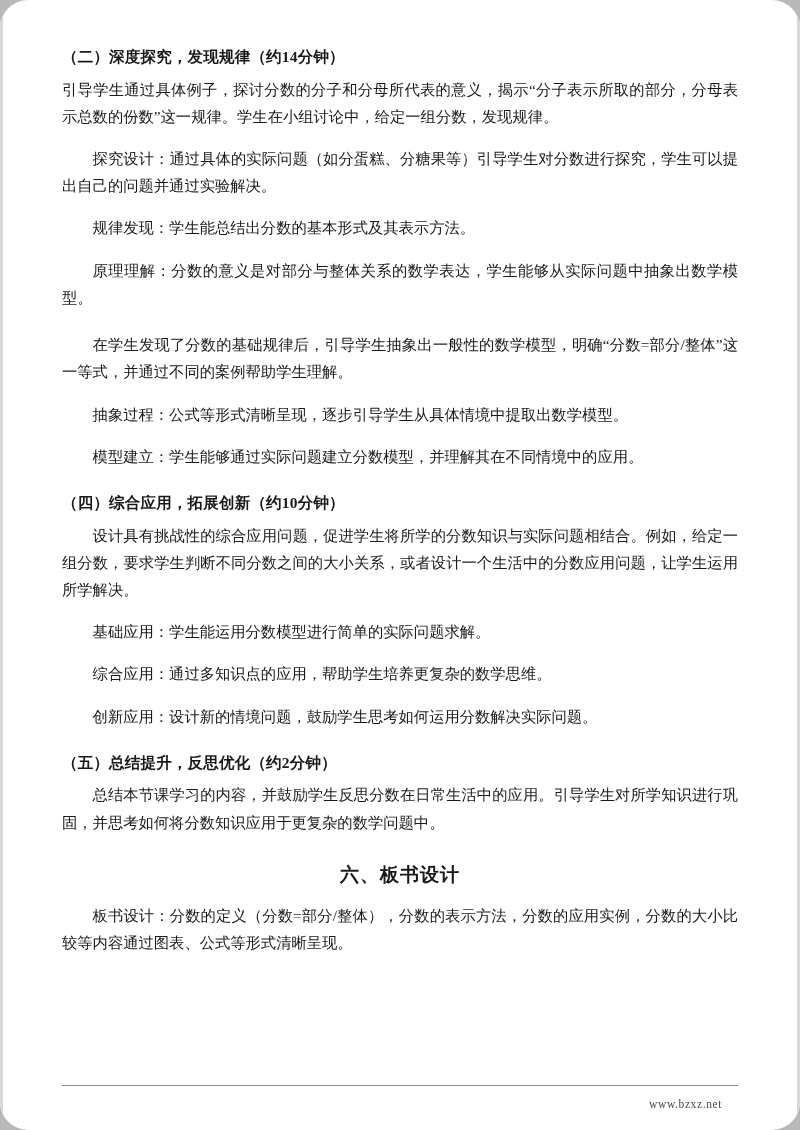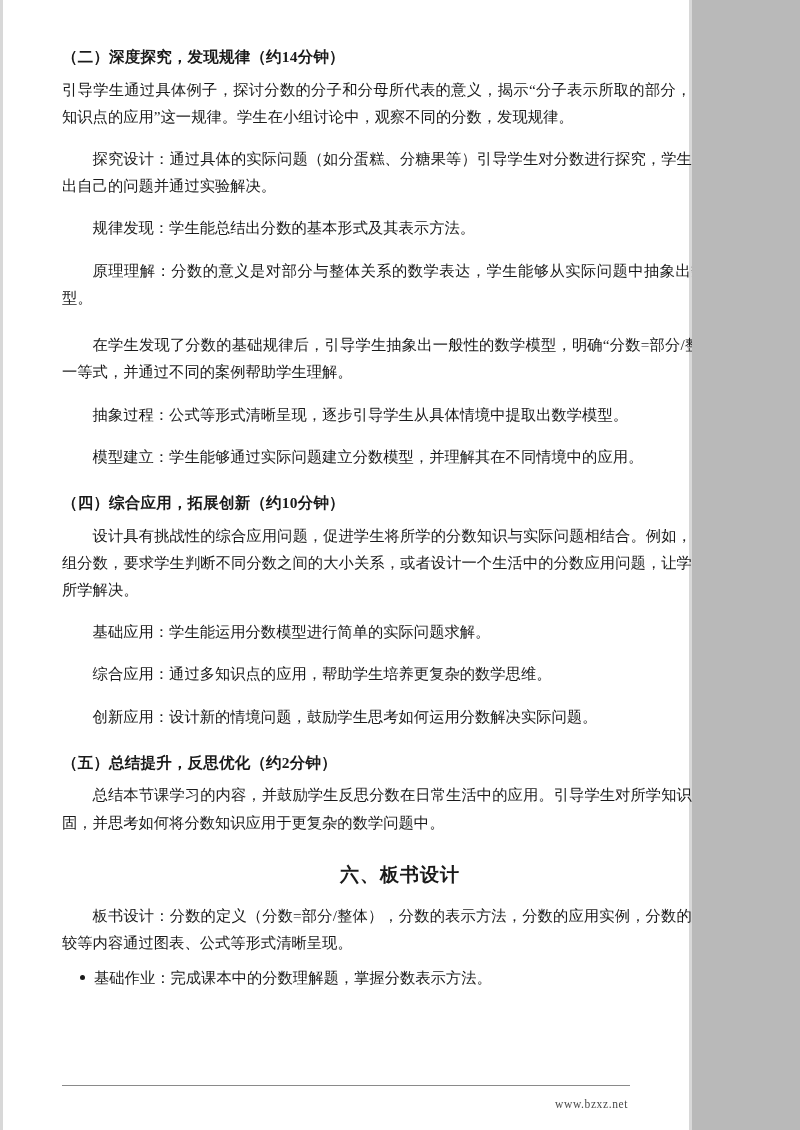--- a/index.html
+++ b/index.html
@@ -5,25 +5,26 @@
   html, body {
     margin: 0;
     padding: 0;
     background: #b9b9b9;
   }
   body {
     font-family: "Liberation Serif", "DejaVu Serif", serif;
   }
   .page {
     position: relative;
-    width: 692px;
+    width: 800px;
     height: 1130px;
     background: #ffffff;
     overflow: hidden;
     box-sizing: border-box;
+    border-radius: 28px;
   }
   .page-frame {
     position: absolute;
     top: 0; left: 0; right: 0; bottom: 0;
     border-left: 3px solid #d8d8d8;
     border-right: 3px solid #d8d8d8;
     pointer-events: none;
   }
   .content {
     position: absolute;
@@ -96,40 +97,40 @@
   }
   .footer-rule {
     position: absolute;
     left: 62px;
     right: 62px;
     bottom: 44px;
     border-top: 1px solid #8a8a8a;
   }
   .footer-text {
     position: absolute;
-    right: 64px;
+    right: 78px;
     bottom: 20px;
     font-size: 11.5px;
     color: #4a4a4a;
     letter-spacing: 0.6px;
     font-family: "Liberation Serif", serif;
     text-align: center;
   }
 </style>
 </head>
 <body>
 
 <div class="page">
   <div class="page-frame"></div>
 
   <div class="content">
 
     <div>
       <p class="heading-sub">（二）深度探究，发现规律（约14分钟）</p>
-      <p class="para">引导学生通过具体例子，探讨分数的分子和分母所代表的意义，揭示“分子表示所取的部分，通过多知识点的应用”这一规律。学生在小组讨论中，观察不同的分数，发现规律。</p>
+      <p class="para">引导学生通过具体例子，探讨分数的分子和分母所代表的意义，揭示“分子表示所取的部分，分母表示总数的份数”这一规律。学生在小组讨论中，给定一组分数，发现规律。</p>
       <div class="gap-sm"></div>
       <p class="para indent">探究设计：通过具体的实际问题（如分蛋糕、分糖果等）引导学生对分数进行探究，学生可以提出自己的问题并通过实验解决。</p>
       <div class="gap-sm"></div>
       <p class="para indent">规律发现：学生能总结出分数的基本形式及其表示方法。</p>
       <div class="gap-sm"></div>
       <p class="para indent">原理理解：分数的意义是对部分与整体关系的数学表达，学生能够从实际问题中抽象出数学模型。</p>
     </div>
 
     <div class="gap-md"></div>
 
@@ -161,21 +162,20 @@
       <p class="para indent">总结本节课学习的内容，并鼓励学生反思分数在日常生活中的应用。引导学生对所学知识进行巩固，并思考如何将分数知识应用于更复杂的数学问题中。</p>
     </div>
 
     <div>
       <p class="section-title">六、板书设计</p>
       <p class="para indent">板书设计：分数的定义（分数=部分/整体），分数的表示方法，分数的应用实例，分数的大小比较等内容通过图表、公式等形式清晰呈现。</p>
     </div>
 
     <div>
       <ul class="bullets">
-        <li>基础作业：完成课本中的分数理解题，掌握分数表示方法。</li>
       </ul>
     </div>
 
   </div>
 
   <div class="footer-rule"></div>
   <div class="footer-text">www.bzxz.net</div>
 </div>
 
 </body></html>

